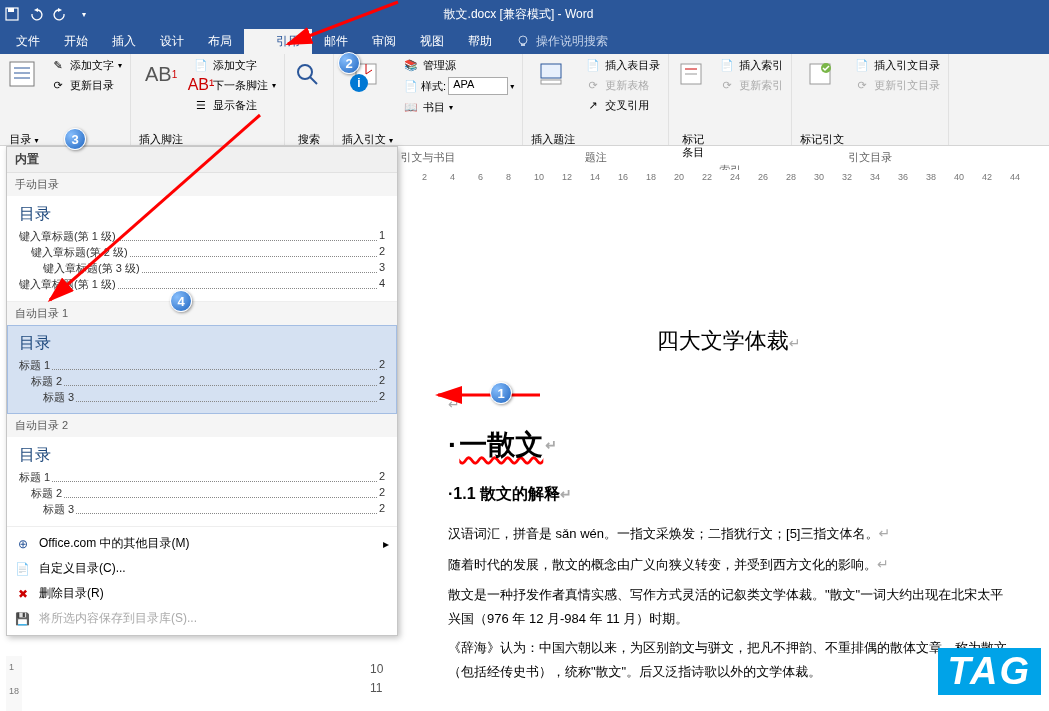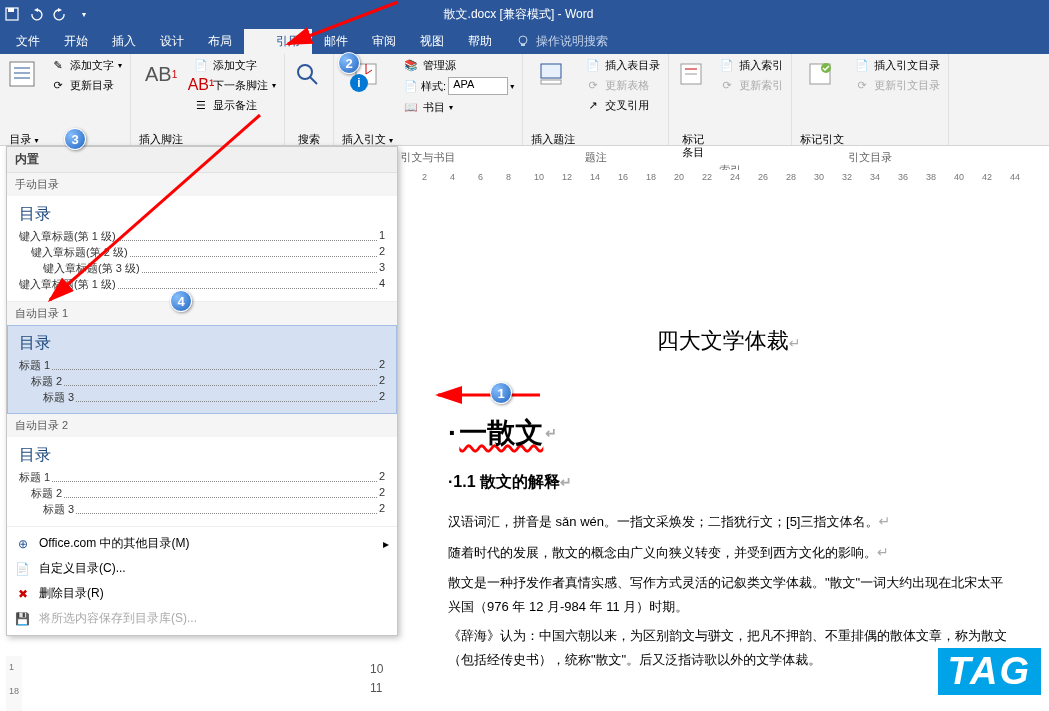--- a/index.html
+++ b/index.html
@@ -43,21 +43,21 @@
 .toc-menu-item .icon { width: 16px; height: 16px; display: flex; align-items: center; justify-content: center; }
 .toc-menu-item.disabled { color: #aaa; }
 
 .ruler { position: absolute; left: 24px; right: 0; top: 170px; height: 16px; background: #fff; display: flex; font-size: 9px; color: #777; overflow: hidden; }
 .ruler-left { width: 398px; }
 .ruler-ticks { display: flex; gap: 0; position: relative; flex: 1; }
 .ruler-num { position: absolute; top: 2px; }
 
 .doc-area { position: absolute; left: 398px; top: 186px; right: 0; bottom: 0; overflow: hidden; background: #fff; }
 .page { background: #fff; padding: 140px 40px 20px 50px; position: relative; }
-.doc-title { text-align: center; font-size: 22px; font-family: "SimSun", serif; margin-bottom: 28px; }
+.doc-title { text-align: center; font-size: 22px; font-family: "SimSun", serif; margin-bottom: 40px; }
 .pmark { color: #aaa; font-size: 14px; }
 .heading1 { font-size: 28px; font-family: "SimSun", serif; font-weight: bold; margin: 20px 0; display: flex; align-items: center; gap: 2px; }
 .heading1 .dot { font-size: 28px; }
 .heading2 { font-size: 16px; font-weight: bold; margin: 16px 0; }
 .body-text { font-size: 13px; line-height: 1.8; margin: 6px 0; font-family: "SimSun", serif; }
 .underline-wavy { text-decoration: underline wavy red; }
 
 .line-numbers { position: absolute; left: 370px; top: 660px; font-size: 12px; color: #555; line-height: 1.6; }
 
 .vert-ruler { position: absolute; left: 6px; top: 656px; width: 16px; bottom: 0; background: #f8f8f8; font-size: 9px; color: #777; }

